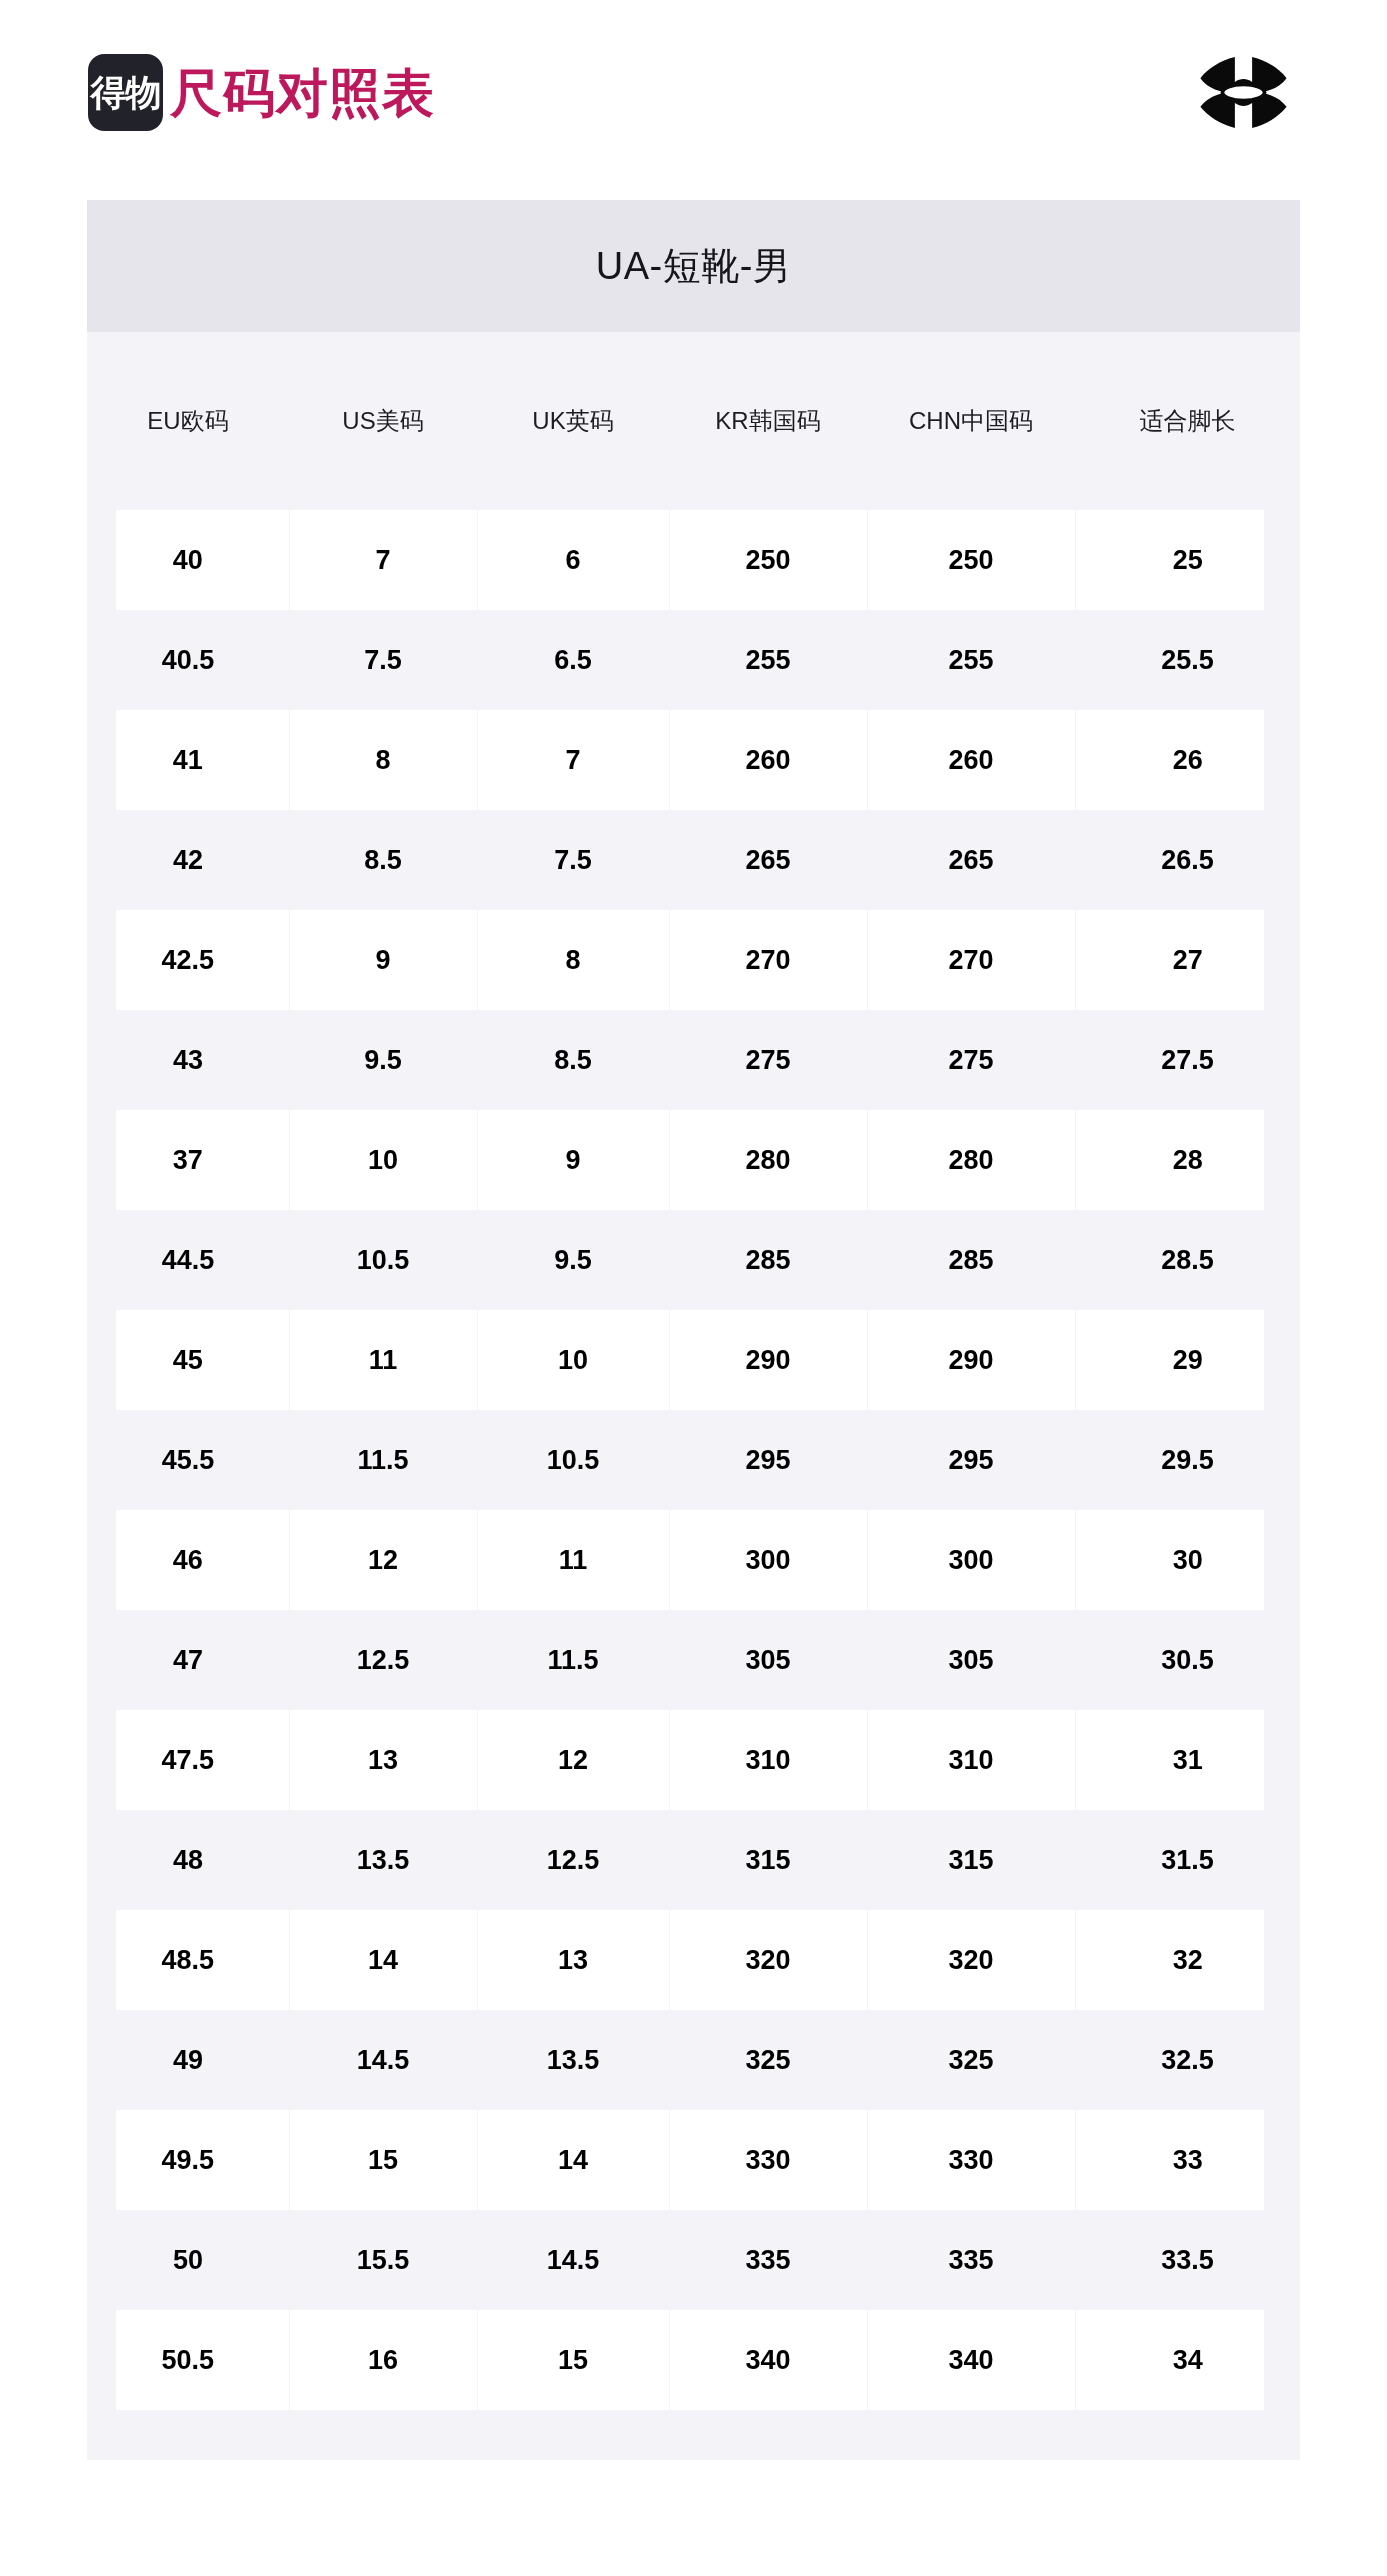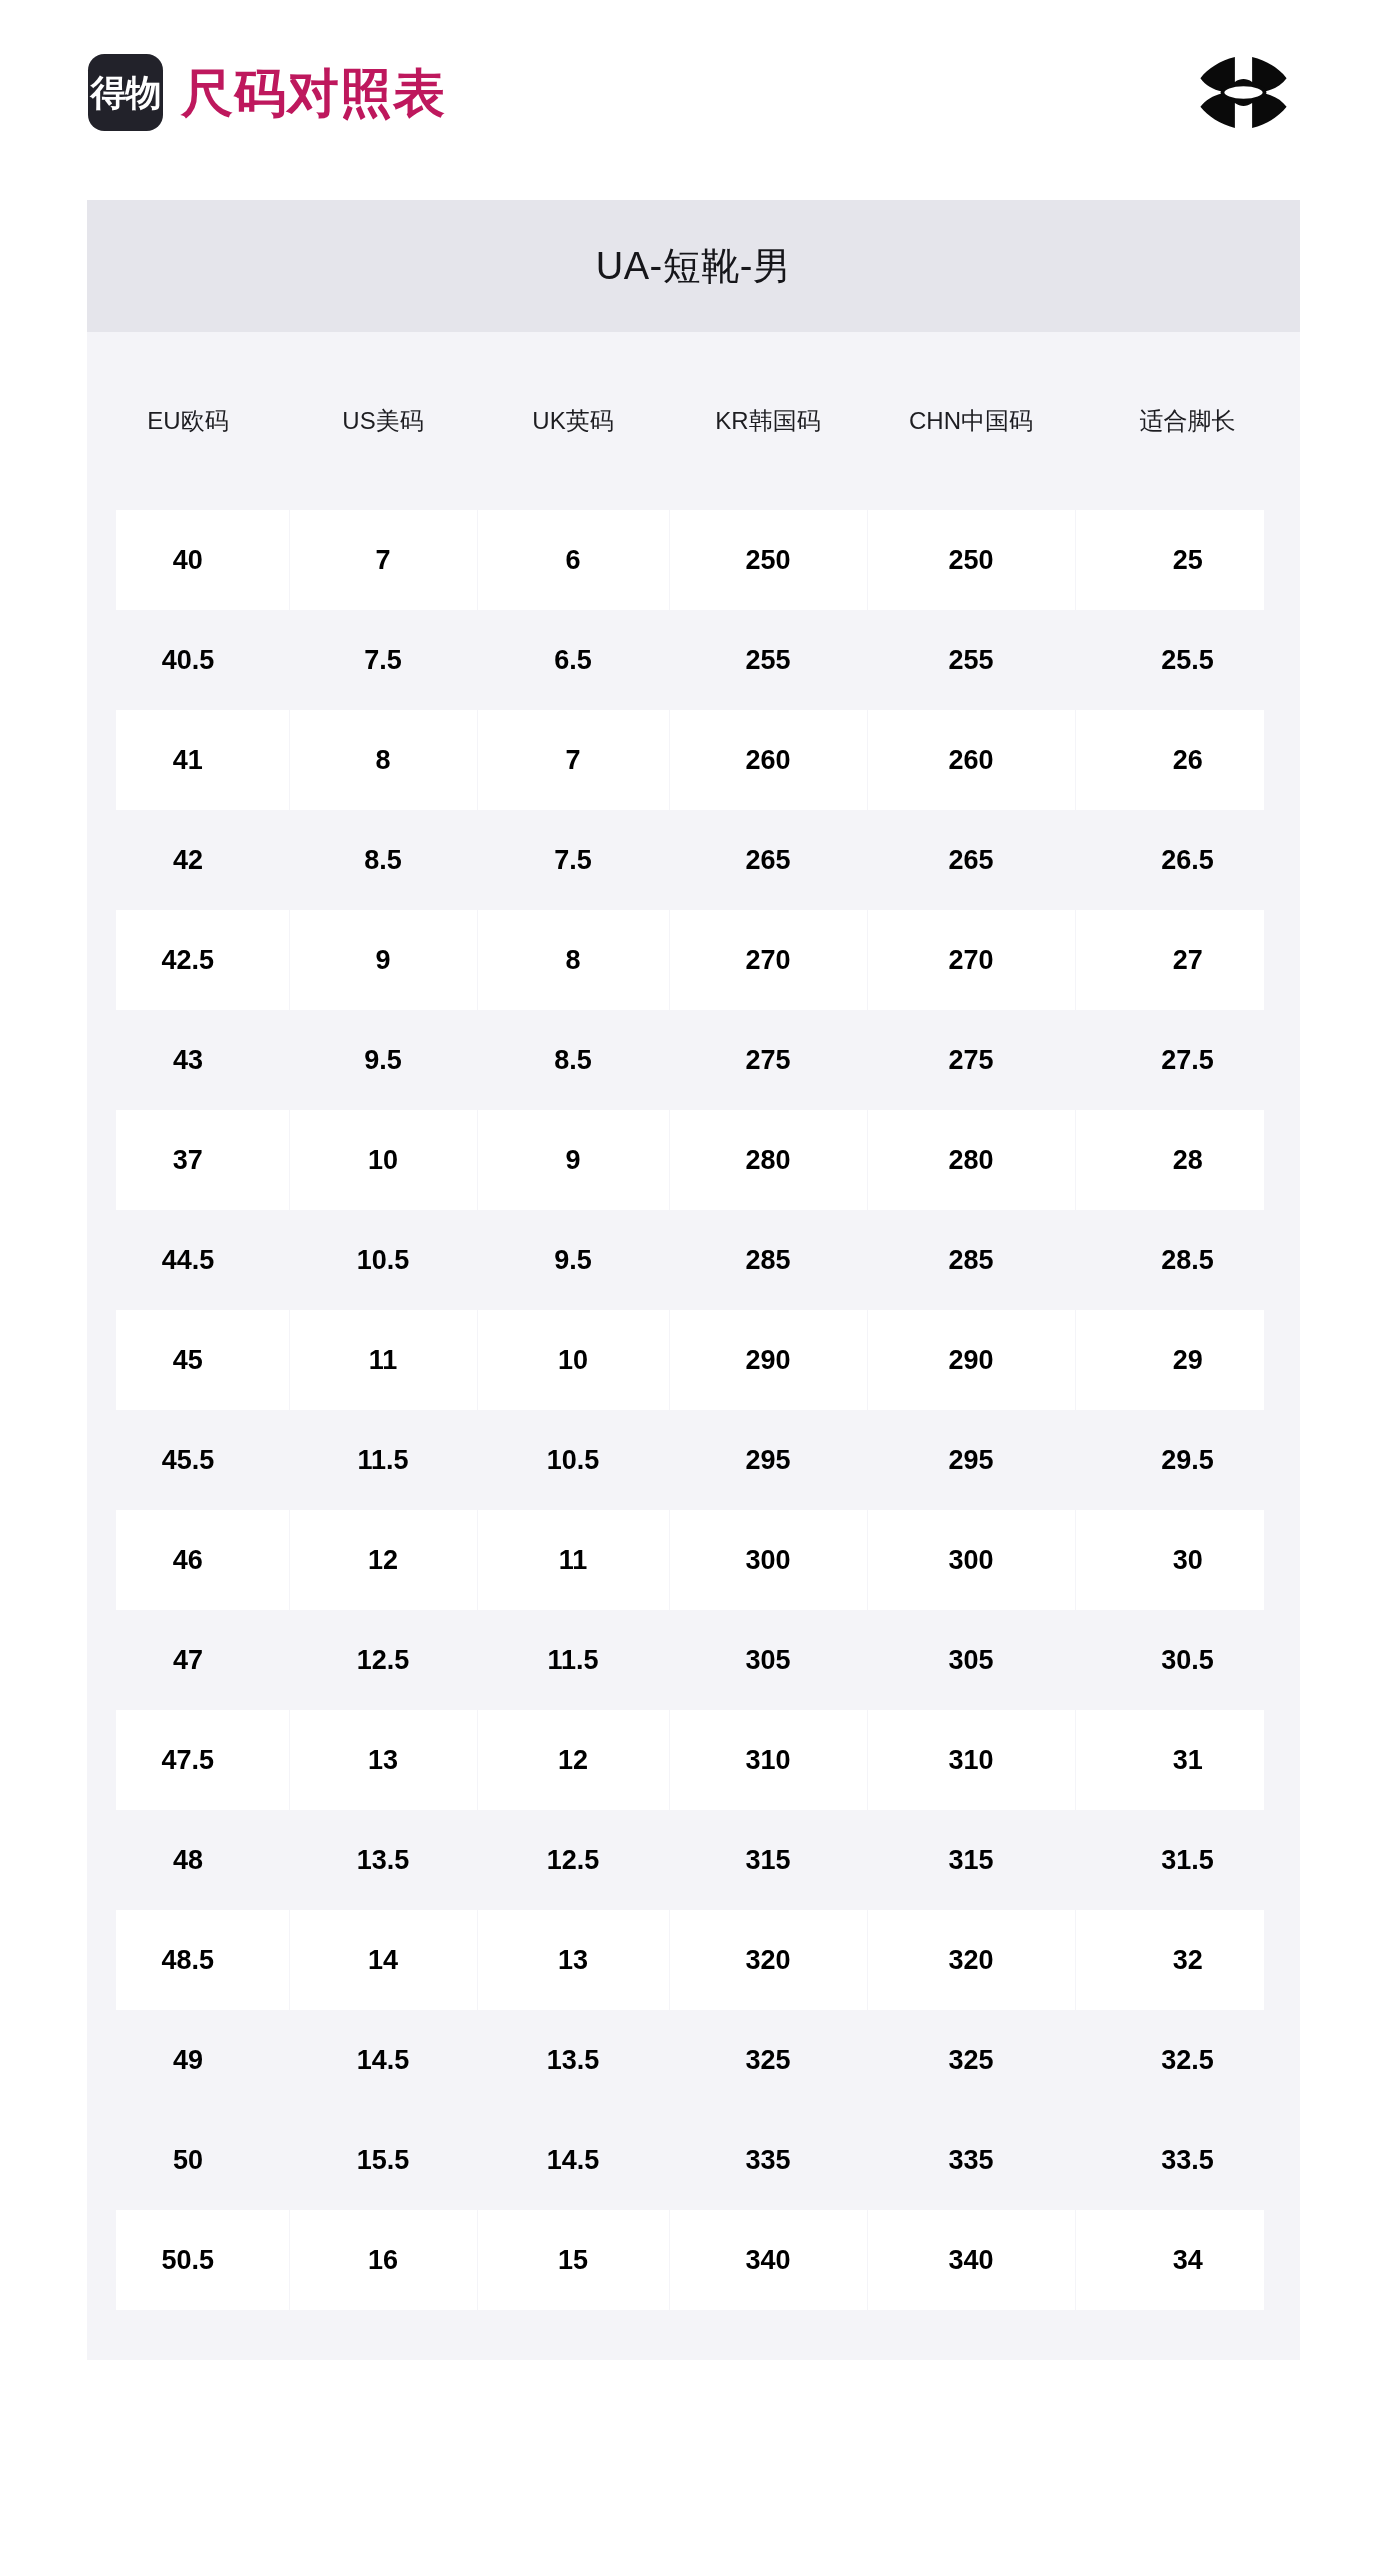--- a/index.html
+++ b/index.html
@@ -29,21 +29,21 @@
     width: 1388px;
     height: 185px;
     display: flex;
     align-items: center;
     padding: 0 88px;
     box-sizing: border-box;
   }
   .brand {
     display: flex;
     align-items: center;
-    gap: 18px;
+    gap: 7px;
   }
   .brand-badge {
     width: 75px;
     height: 77px;
     background: #22222a;
     border-radius: 16.3px;
     display: flex;
     align-items: center;
     justify-content: center;
     flex: 0 0 auto;
@@ -324,20 +324,28 @@
             <td>32</td>
           </tr>
           <tr class="row-grey">
             <td>49</td>
             <td>14.5</td>
             <td>13.5</td>
             <td>325</td>
             <td>325</td>
             <td>32.5</td>
           </tr>
+          <tr class="row-white">
+            <td>49.5</td>
+            <td>15</td>
+            <td>14</td>
+            <td>330</td>
+            <td>330</td>
+            <td>33</td>
+          </tr>
           <tr class="row-grey">
             <td>50</td>
             <td>15.5</td>
             <td>14.5</td>
             <td>335</td>
             <td>335</td>
             <td>33.5</td>
           </tr>
           <tr class="row-white">
             <td>50.5</td>

